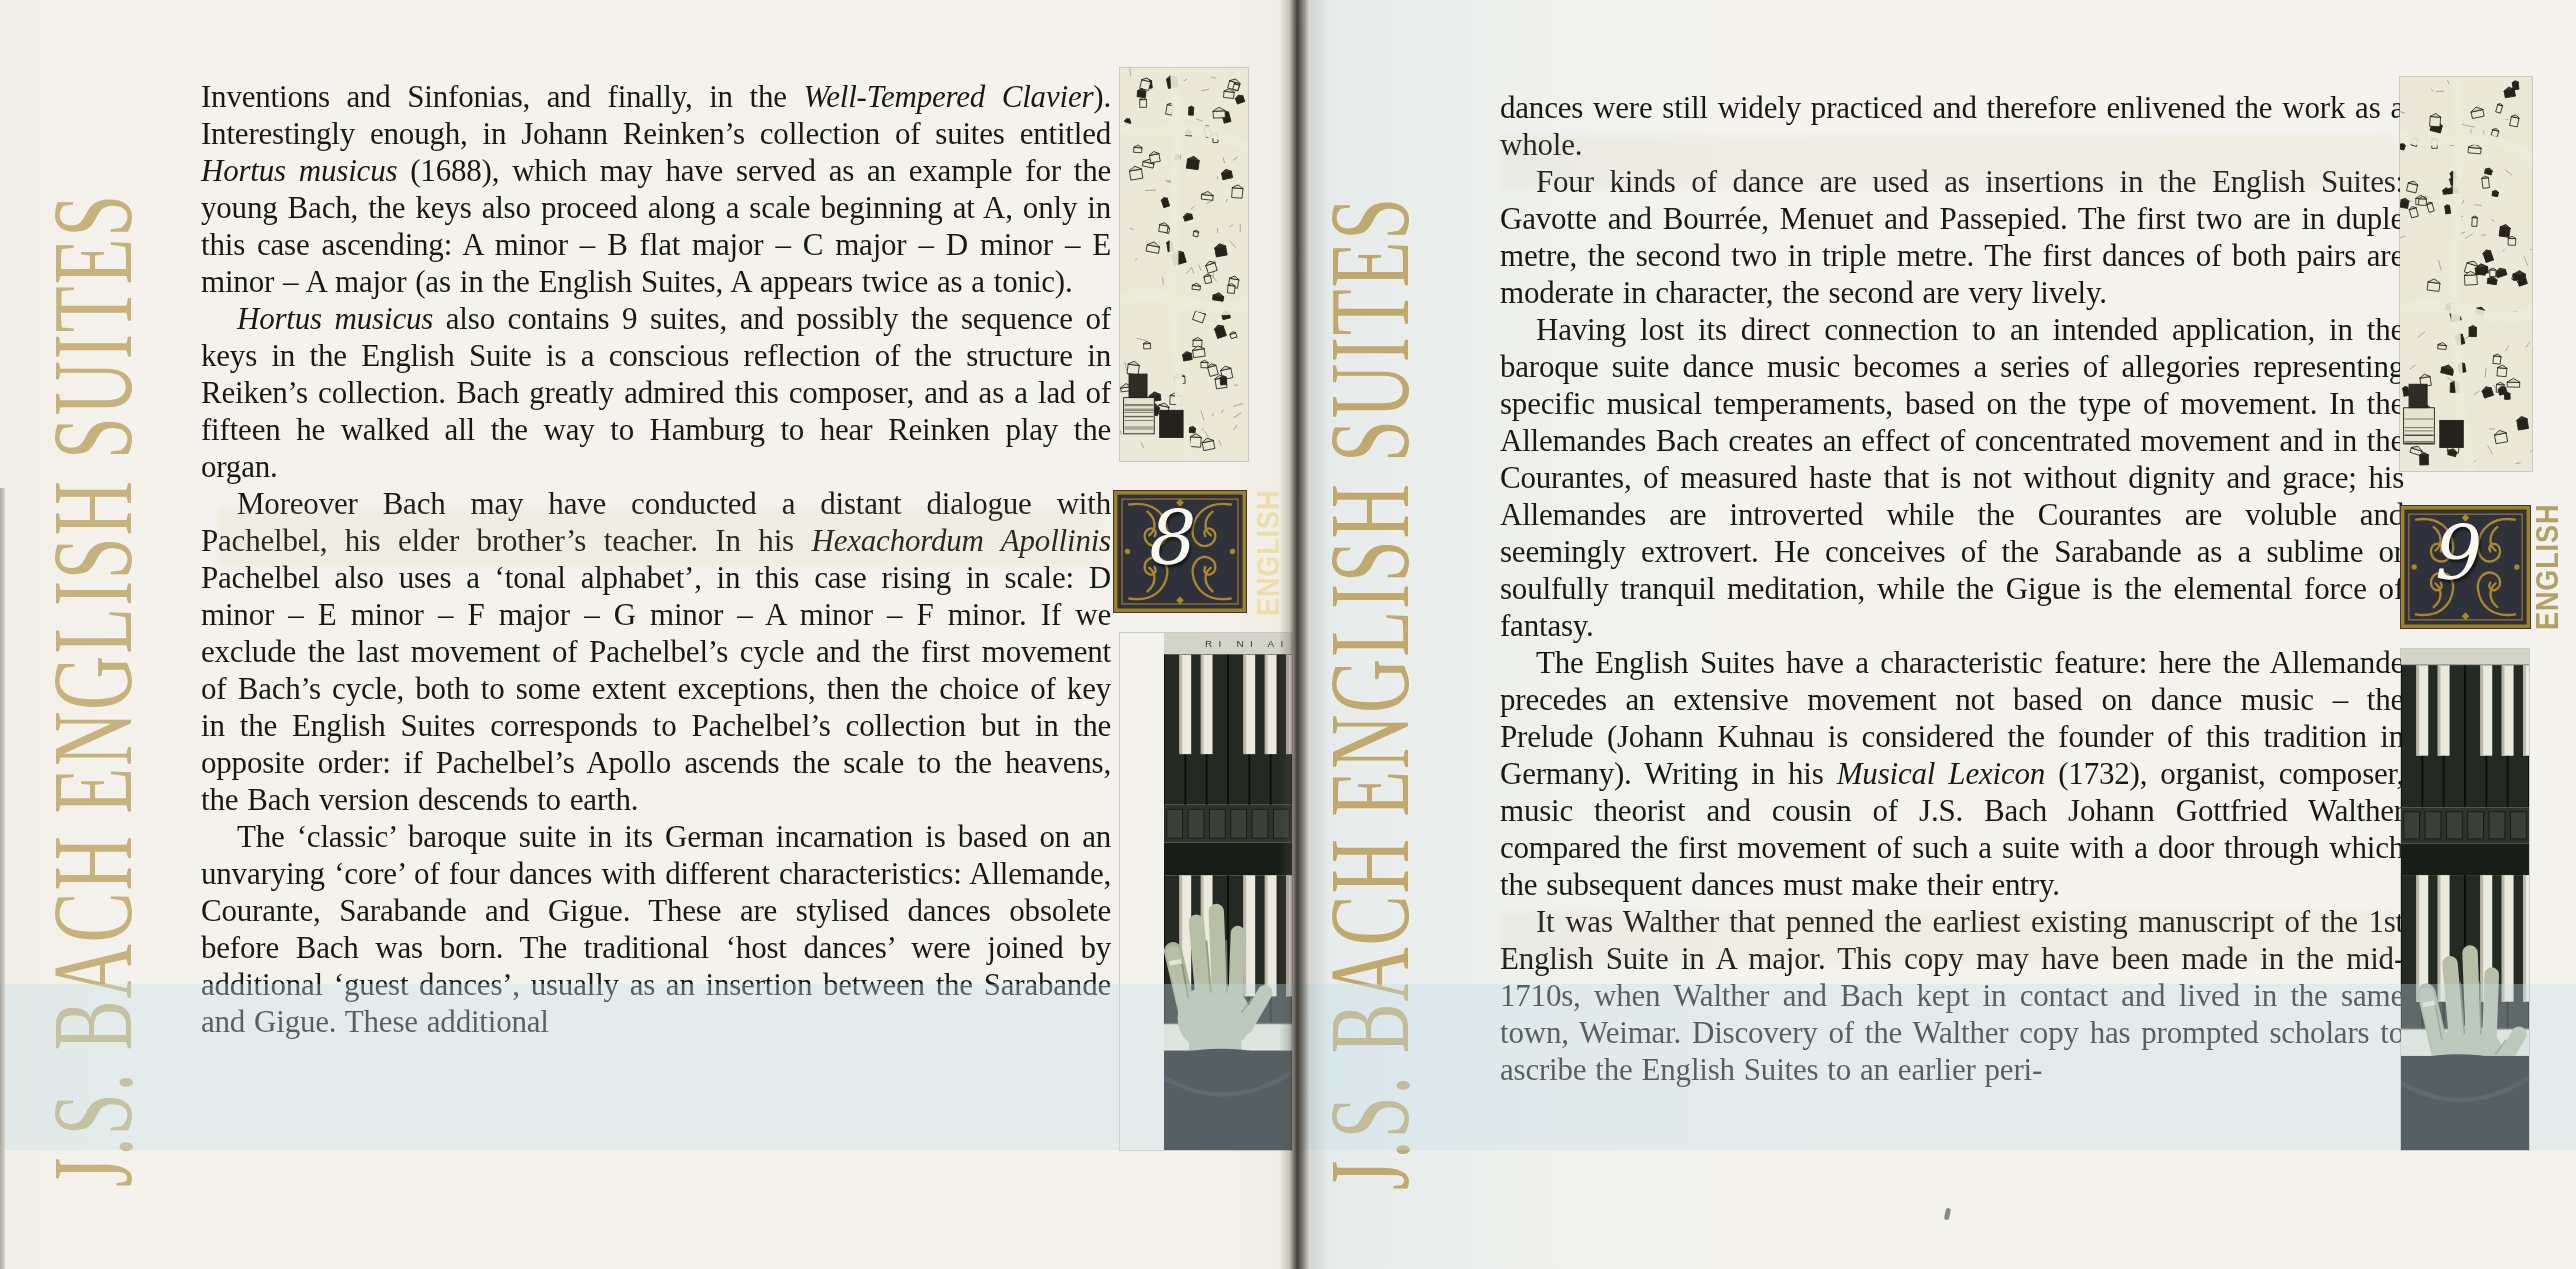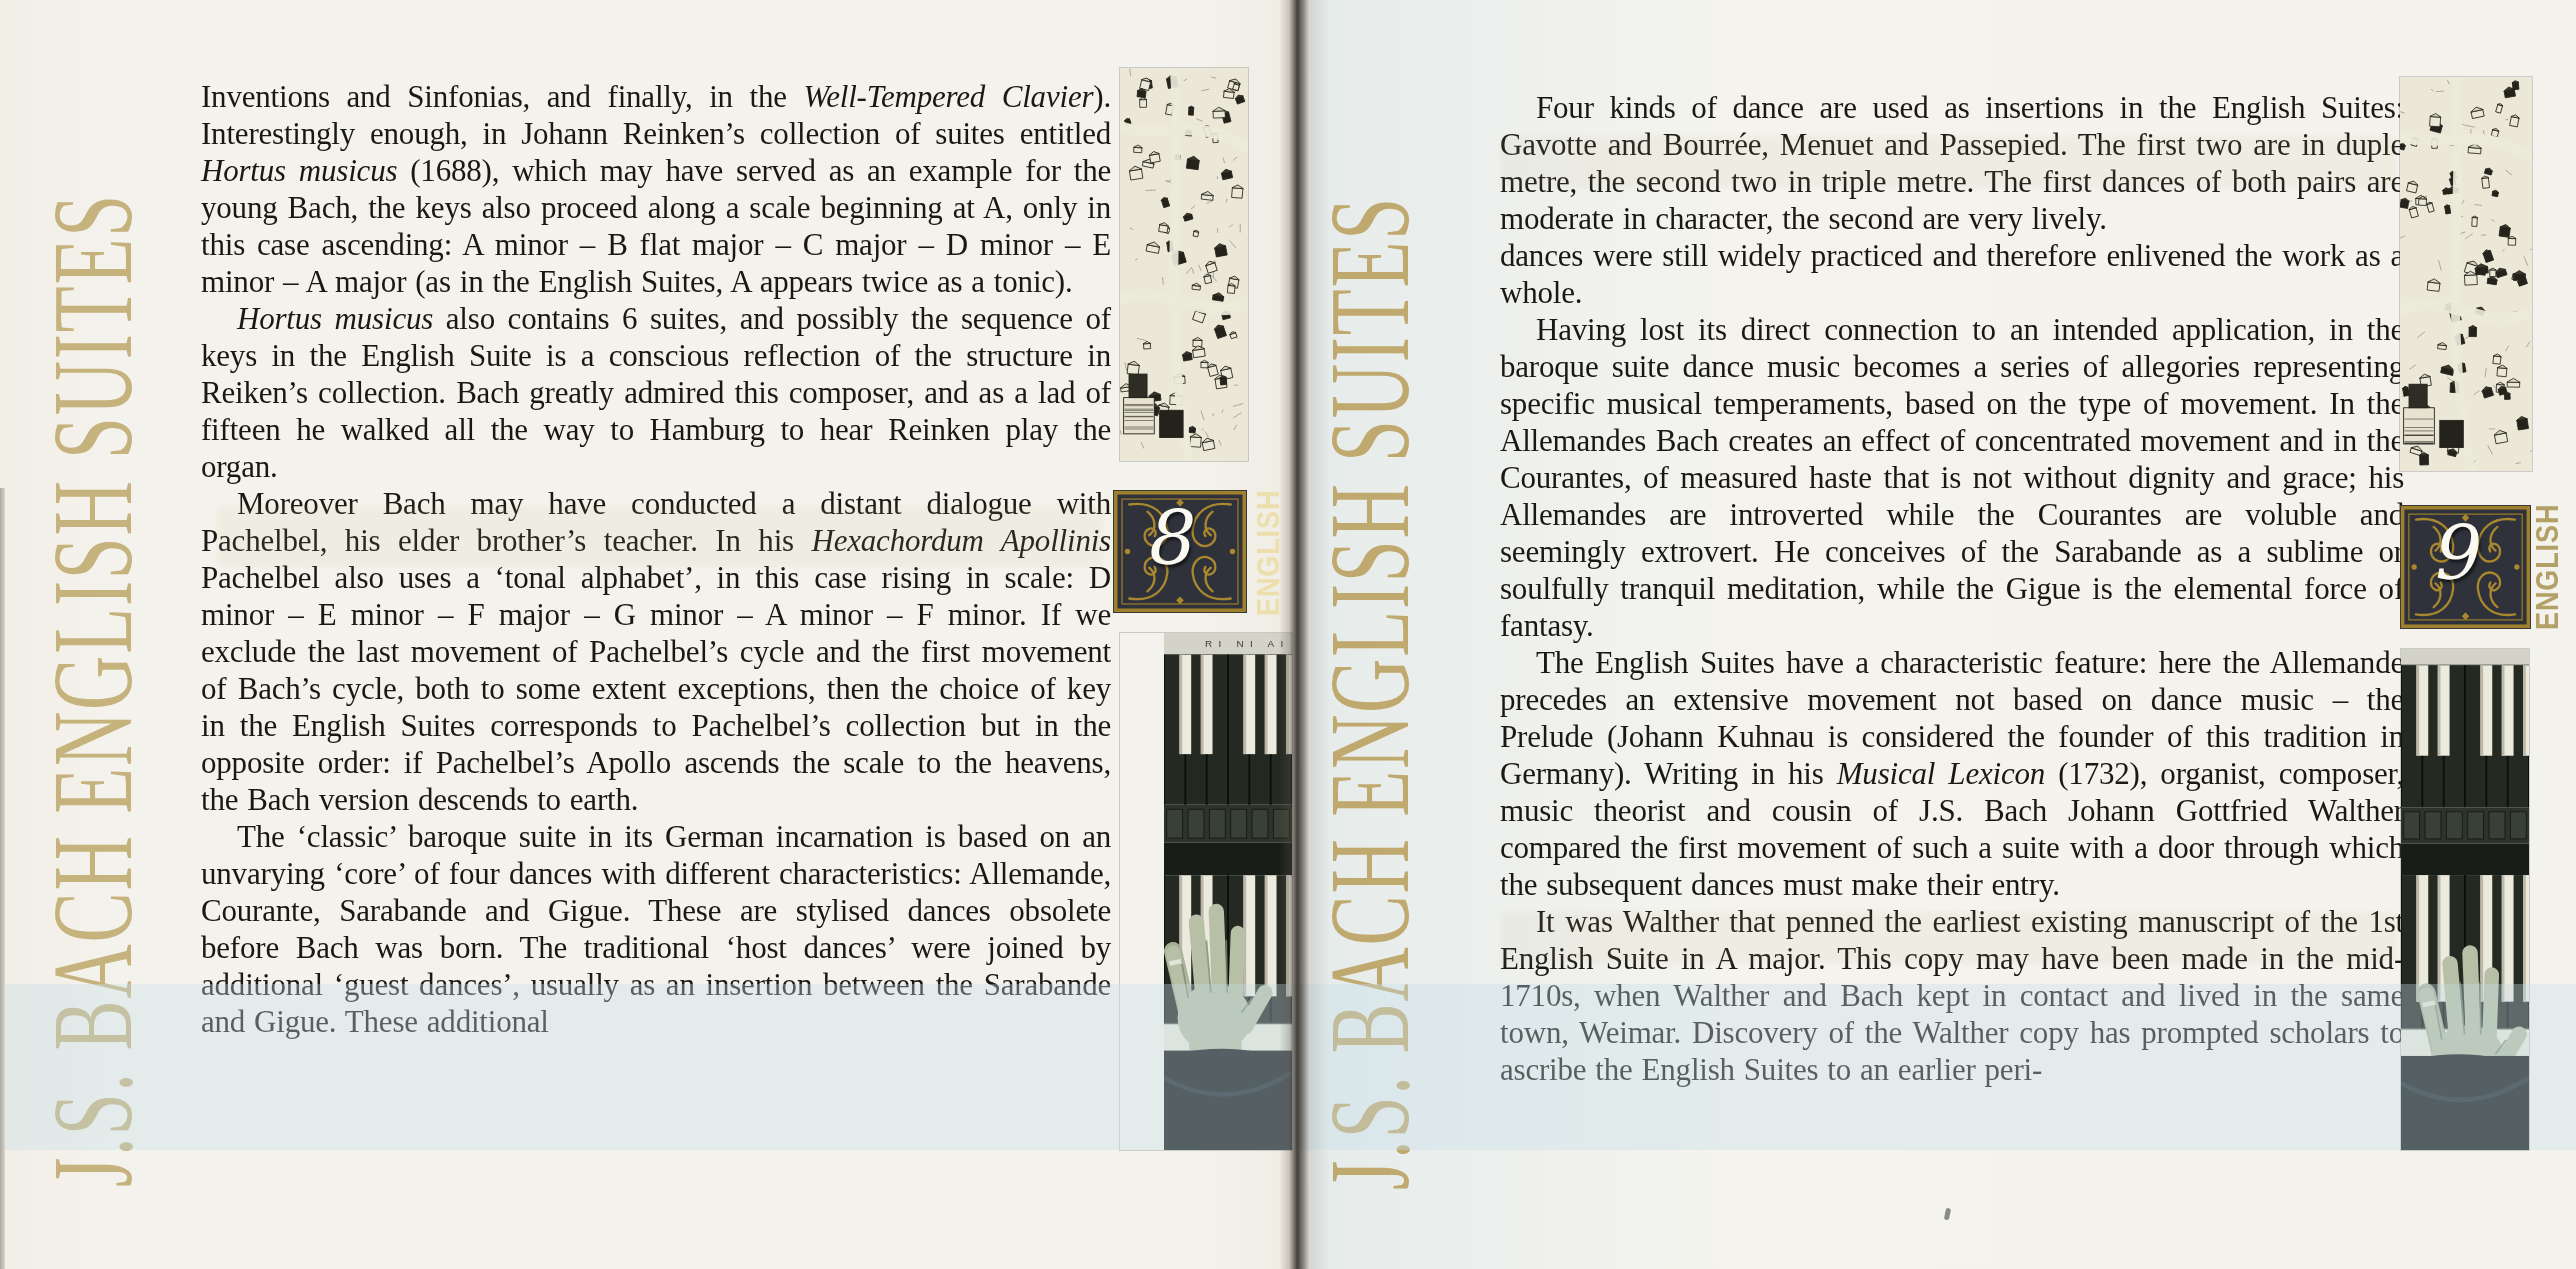--- a/index.html
+++ b/index.html
@@ -60,27 +60,27 @@
 
   <div class="vtitle l" style="left:36px;top:1187px;">
     <span class="vtitle-inner">J.S. BACH ENGLISH SUITES</span>
   </div>
   <div class="vtitle r" style="left:1313px;top:1190px;">
     <span class="vtitle-inner">J.S. BACH ENGLISH SUITES</span>
   </div>
 
   <div class="bodycol" style="left:201px;top:78px;width:910px;">
       <p class="para"><span>Inventions and Sinfonias, and finally, in the </span><span class="it">Well-Tempered Clavier</span><span>). Interestingly enough, in Johann Reinken’s collection of suites entitled </span><span class="it">Hortus musicus</span><span> (1688), which may have served as an example for the young Bach, the keys also proceed along a scale beginning at A, only in this case ascending: A minor – B flat major – C major – D minor – E minor – A major (as in the English Suites, A appears twice as a tonic).</span></p>
-      <p class="para ind"><span class="it">Hortus musicus</span><span> also contains 6 suites, and possibly the sequence of keys in the English Suite is a conscious reflection of the structure in Reiken’s collection. Bach greatly admired this composer, and as a lad of fifteen he walked all the way to Hamburg to hear Reinken play the organ.</span></p>
+      <p class="para ind"><span class="it">Hortus musicus</span><span> also contains 9 suites, and possibly the sequence of keys in the English Suite is a conscious reflection of the structure in Reiken’s collection. Bach greatly admired this composer, and as a lad of fifteen he walked all the way to Hamburg to hear Reinken play the organ.</span></p>
       <p class="para ind"><span>Moreover Bach may have conducted a distant dialogue with Pachelbel, his elder brother’s teacher. In his </span><span class="it">Hexachordum Apollinis</span><span> Pachelbel also uses a ‘tonal alphabet’, in this case rising in scale: D minor – E minor – F major – G minor – A minor – F minor. If we exclude the last movement of Pachelbel’s cycle and the first movement of Bach’s cycle, both to some extent exceptions, then the choice of key in the English Suites corresponds to Pachelbel’s collection but in the opposite order: if Pachelbel’s Apollo ascends the scale to the heavens, the Bach version descends to earth.</span></p>
       <p class="para ind"><span>The ‘classic’ baroque suite in its German incarnation is based on an unvarying ‘core’ of four dances with different characteristics: Allemande, Courante, Sarabande and Gigue. These are stylised dances obsolete before Bach was born. The traditional ‘host dances’ were joined by additional ‘guest dances’, usually as an insertion between the Sarabande and Gigue. These additional</span></p>
     </div>
   <div class="bodycol" style="left:1500px;top:89px;width:904px;">
+      <p class="para"><span>dances were still widely practiced and therefore enlivened the work as a whole.</span></p>
       <p class="para ind"><span>Four kinds of dance are used as insertions in the English Suites: Gavotte and Bourrée, Menuet and Passepied. The first two are in duple metre, the second two in triple metre. The first dances of both pairs are moderate in character, the second are very lively.</span></p>
-      <p class="para"><span>dances were still widely practiced and therefore enlivened the work as a whole.</span></p>
       <p class="para ind"><span>Having lost its direct connection to an intended application, in the baroque suite dance music becomes a series of allegories representing specific musical temperaments, based on the type of movement. In the Allemandes Bach creates an effect of concentrated movement and in the Courantes, of measured haste that is not without dignity and grace; his Allemandes are introverted while the Courantes are voluble and seemingly extrovert. He conceives of the Sarabande as a sublime or soulfully tranquil meditation, while the Gigue is the elemental force of fantasy.</span></p>
       <p class="para ind"><span>The English Suites have a characteristic feature: here the Allemande precedes an extensive movement not based on dance music – the Prelude (Johann Kuhnau is considered the founder of this tradition in Germany). Writing in his </span><span class="it">Musical Lexicon</span><span> (1732), organist, composer, music theorist and cousin of J.S. Bach Johann Gottfried Walther compared the first movement of such a suite with a door through which the subsequent dances must make their entry.</span></p>
       <p class="para ind"><span>It was Walther that penned the earliest existing manuscript of the 1st English Suite in A major. This copy may have been made in the mid-1710s, when Walther and Bach kept in contact and lived in the same town, Weimar. Discovery of the Walther copy has prompted scholars to ascribe the English Suites to an earlier peri-</span></p>
     </div>
 
   <div class="ghost" style="left:217px;top:507px;width:886px;height:60px;"></div>
   <div class="ghost" style="left:1501px;top:136px;width:895px;height:52px;"></div>
   <div class="ghost" style="left:1501px;top:912px;width:895px;height:52px;"></div>
 
   <figure class="photo" style="left:1120px;top:68px;width:128px;height:393px;margin:0;">

